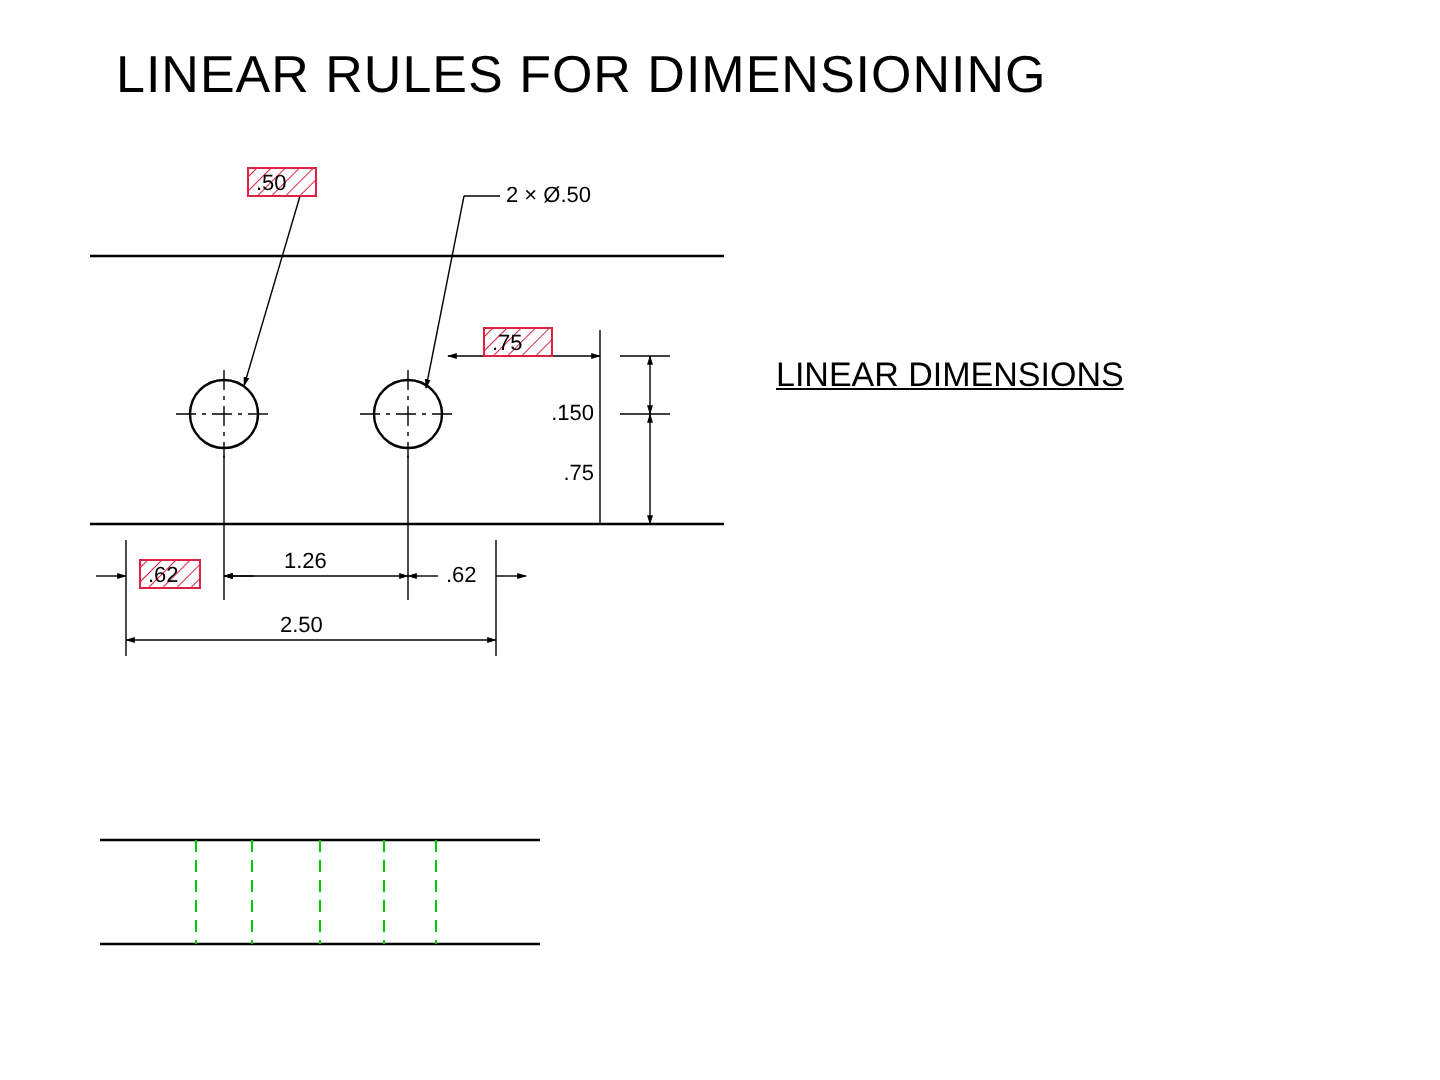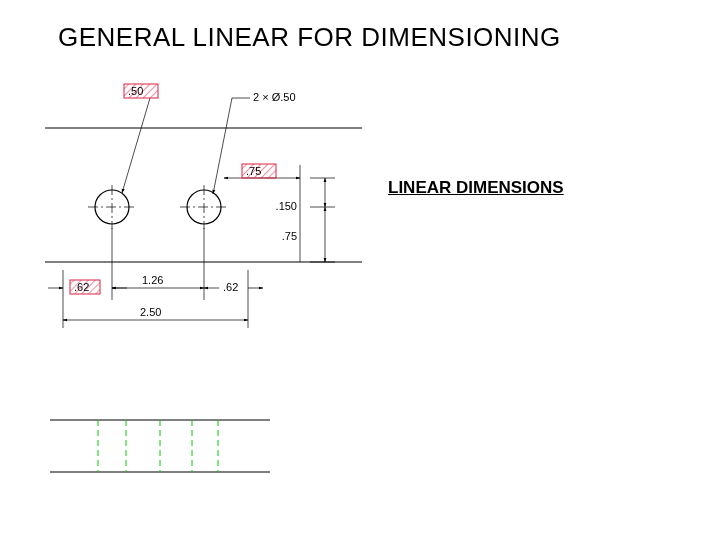--- a/index.html
+++ b/index.html
@@ -1,33 +1,33 @@
 <!DOCTYPE html>
 <html><head>
 <meta charset="utf-8">
 <style>
 html,body{margin:0;padding:0;width:720px;height:540px;background:#fff;
   font-family:Arial,Helvetica,sans-serif;color:#000;overflow:hidden}
 .title{font-size:26px;letter-spacing:.5px;position:absolute;left:58px;top:22px}
-.subtitle{font-size:17px;font-weight:bold;position:absolute;left:388px;top:178px;
+.subtitle{font-size:17px;font-weight:normal;position:absolute;left:388px;top:178px;
   text-decoration:underline}
 svg{position:absolute;left:0;top:0}
 .blk{stroke:#000;stroke-width:1.2;fill:none}
 .thin{stroke:#000;stroke-width:.7;fill:none}
 .ctr{stroke:#000;stroke-width:.7;stroke-dasharray:10 3 2 3;fill:none}
 .hid{stroke:#0c0;stroke-width:1;stroke-dasharray:6 4;fill:none}
 .arr{stroke:#000;stroke-width:.7;fill:none}
 .afill{fill:#000}
 .dimtxt{font:11px Arial;fill:#000}
 .hatch{fill:url(#h);stroke:#d24}
 </style>
 </head>
 <body>
 
-<div class="title">GENERAL LINEAR FOR DIMENSIONING</div>
+<div class="title">LINEAR RULES FOR DIMENSIONING</div>
 <div class="subtitle">LINEAR DIMENSIONS</div>
 
 <svg width="720" height="540" viewBox="0 0 720 540">
 <defs>
   <pattern id="h" width="5" height="5" patternUnits="userSpaceOnUse" patternTransform="rotate(45)">
     <line x1="0" y1="0" x2="0" y2="5" stroke="#d24" stroke-width="1"></line>
   </pattern>
   <marker id="ah" viewBox="0 0 10 10" refX="9" refY="5" markerWidth="7" markerHeight="7" orient="auto-start-reverse">
     <path d="M0 2 L10 5 L0 8 z" class="afill"></path>
   </marker>

